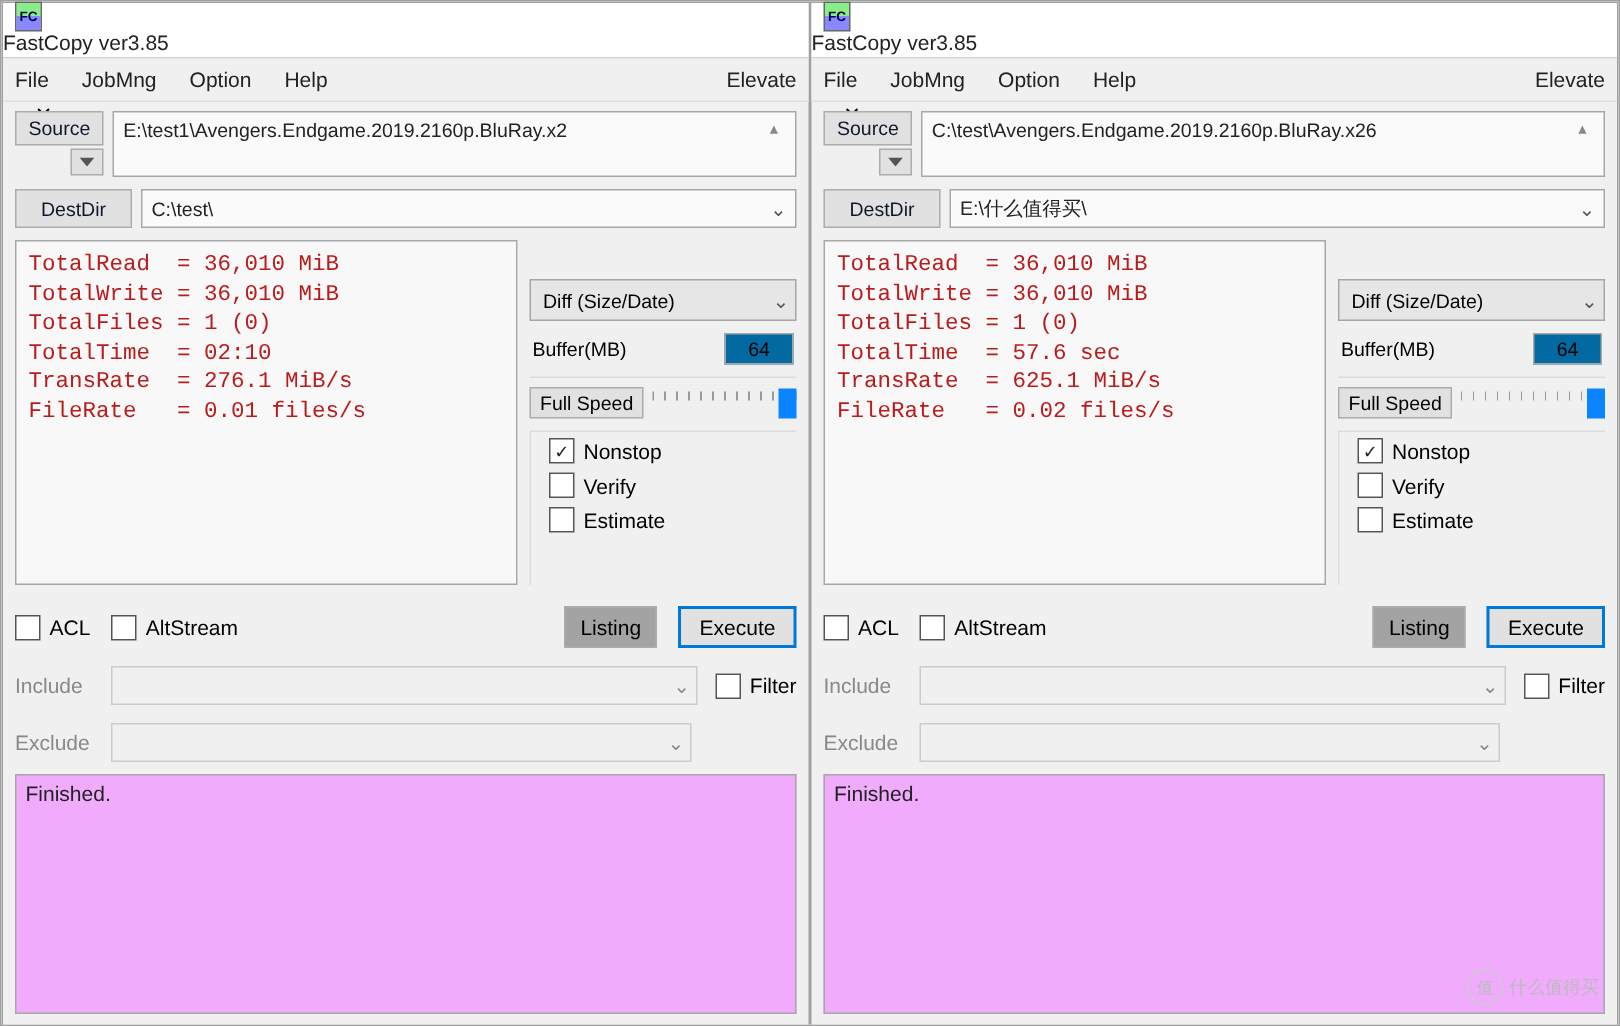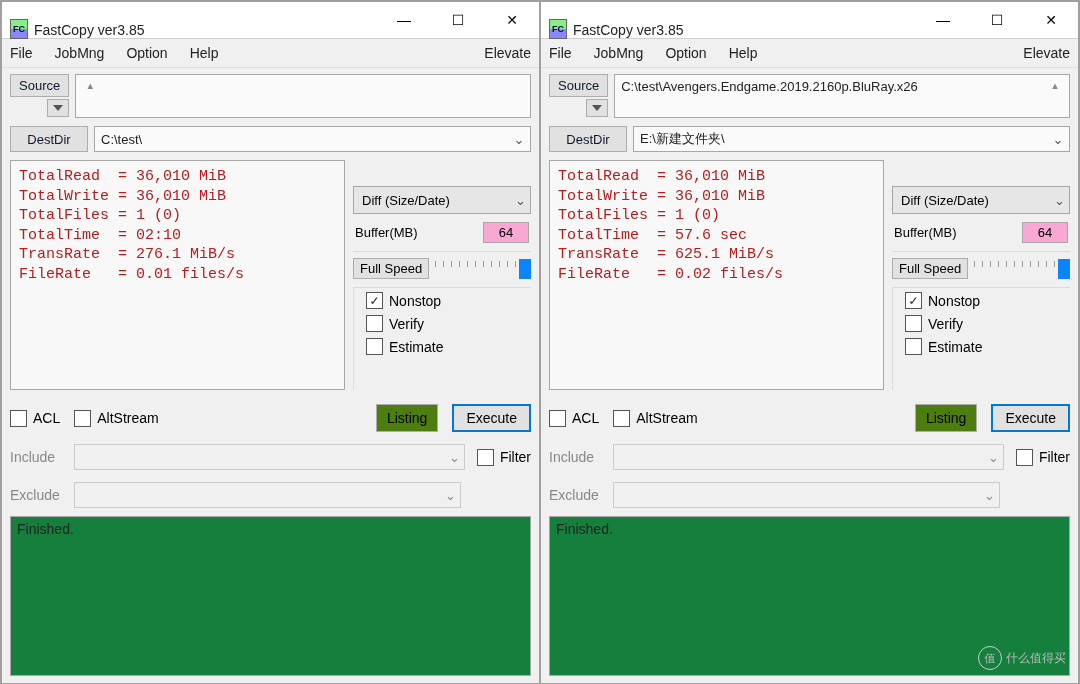--- a/index.html
+++ b/index.html
@@ -20,22 +20,23 @@
     background: #f0f0f0;
     border: 1px solid #a0a0a0;
     box-sizing: border-box;
     display: flex;
     flex-direction: column;
   }
   .titlebar {
     height: 36px;
     background: #ffffff;
     display: flex;
-    align-items: flex-end;
+    align-items: flex-start;
     border-bottom: 1px solid #d0d0d0;
+    flex-direction: column;
   }
   .titlebar .icon {
     width: 18px;
     height: 18px;
     margin: 0 6px 0 8px;
     display: flex;
     align-items: center;
     justify-content: center;
   }
   .fc-icon {
@@ -172,21 +173,21 @@
   .bufrow {
     display:flex;
     align-items:center;
     justify-content:space-between;
     gap: 6px;
     padding: 2px 2px;
   }
   .bufbox {
     width: 44px;
     border: 1px solid #a7a7a7;
-    background: #f9a8d4;
+    background: #0369a1;
     text-align:center;
     padding: 2px 0;
     font-size: 13px;
   }
   .speedrow {
     display:flex;
     align-items:center;
     gap: 6px;
     border-top: 1px solid #dcdcdc;
     padding-top: 6px;
@@ -237,21 +238,21 @@
     line-height:1;
   }
   .actionrow {
     display:flex;
     align-items:center;
     gap: 14px;
     padding-top: 6px;
   }
   .actionrow .spacer { flex:1; }
   .listing-btn {
-    background: #4d7c0f;
+    background: #a3a3a3;
     border: 1px solid #adadad;
     padding: 5px 10px;
     font-size: 14px;
   }
   .execute-btn {
     background: #e1e1e1;
     border: 2px solid #0078d7;
     padding: 4px 12px;
     font-size: 14px;
   }
@@ -270,21 +271,21 @@
     flex:1;
     border: 1px solid #cccccc;
     background: #f0f0f0;
     height: 24px;
     display:flex; align-items:center;
     padding: 0 4px 0 6px;
   }
   .filterrow .combo2 .chev { margin-left:auto; color:#888; }
   .log {
     border: 1px solid #a7a7a7;
-    background: #15803d;
+    background: #f0abfc;
     padding: 4px 6px;
     font-size: 14px;
     color: #222;
     flex: 1;
     min-height: 80px;
   }
   .watermark {
     position: fixed;
     right: 14px;
     bottom: 14px;
@@ -326,20 +327,21 @@
     <div class="row">
       <div class="src-btn-col">
         <div class="rbtn">Source</div>
         <div class="history-btn">
           <svg viewBox="0 0 10 6">
               <path d="M0 0 L5 6 L10 0 Z" fill="#555"></path>
             </svg>
         </div>
       </div>
       <div class="src-pathbox">
+        <span style="flex:1">E:\test1\Avengers.Endgame.2019.2160p.BluRay.x2</span>
         <span class="uparrow">▴</span>
       </div>
     </div>
     <div class="row">
       <div class="rbtn" style="width:60px">DestDir</div>
       <div class="dest-combo">
         <span style="flex:1">C:\test\</span>
         <span class="chev">⌄</span>
       </div>
     </div>
@@ -445,21 +447,21 @@
         </div>
       </div>
       <div class="src-pathbox">
         <span style="flex:1">C:\test\Avengers.Endgame.2019.2160p.BluRay.x26</span>
         <span class="uparrow">▴</span>
       </div>
     </div>
     <div class="row">
       <div class="rbtn" style="width:60px">DestDir</div>
       <div class="dest-combo">
-        <span style="flex:1">E:\新建文件夹\</span>
+        <span style="flex:1">E:\什么值得买\</span>
         <span class="chev">⌄</span>
       </div>
     </div>
     <div class="middle">
       <div class="stats">TotalRead  = 36,010 MiB
 TotalWrite = 36,010 MiB
 TotalFiles = 1 (0)
 TotalTime  = 57.6 sec
 TransRate  = 625.1 MiB/s
 FileRate   = 0.02 files/s</div>

